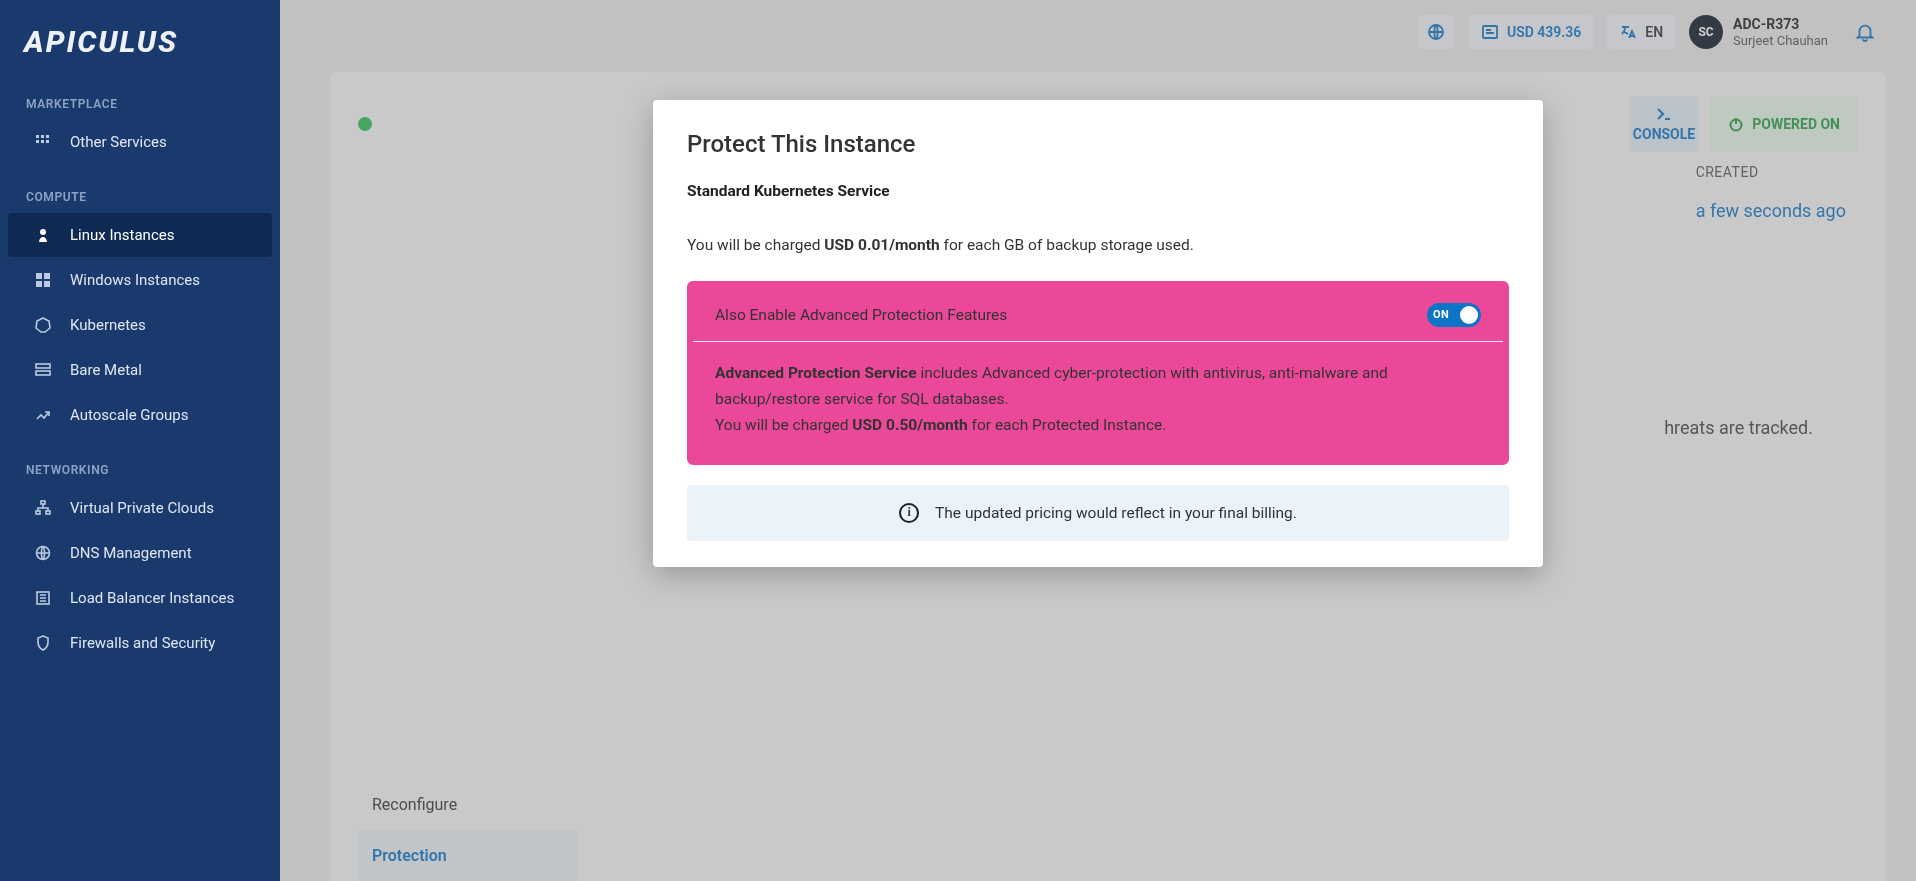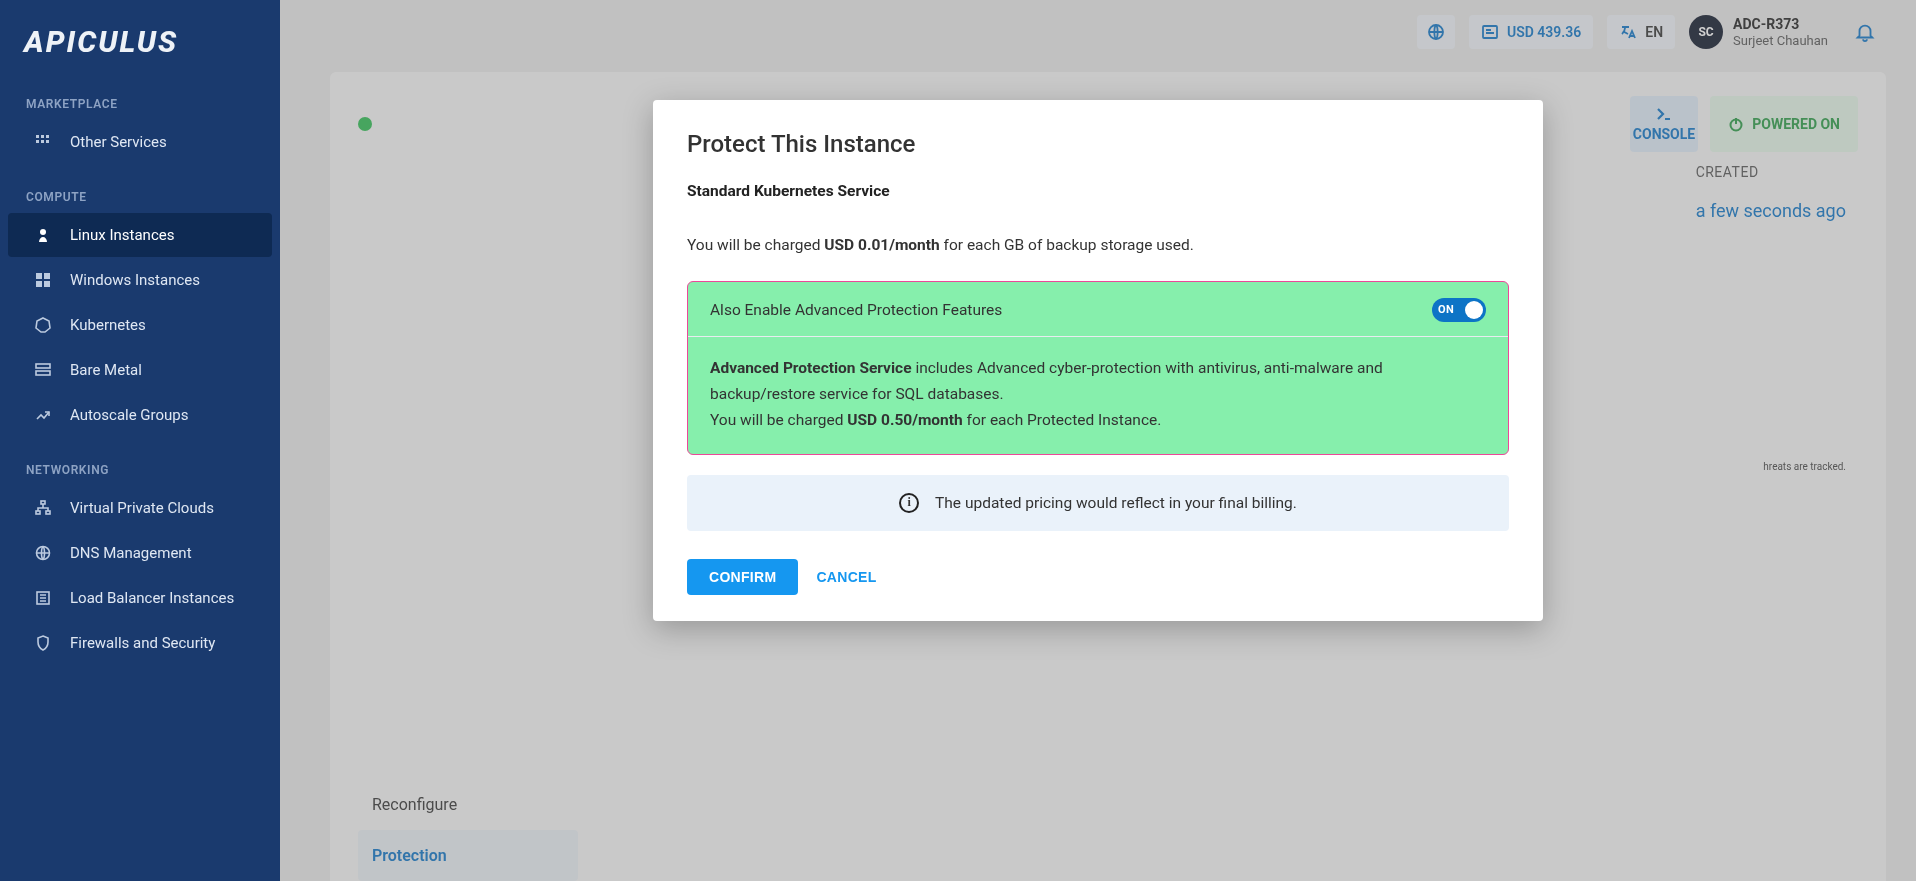--- a/index.html
+++ b/index.html
@@ -187,25 +187,24 @@
     color: #555;
     letter-spacing: 0.5px;
   }
   .created-val {
     color: #0d74c6;
     font-size: 18px;
     margin-top: 20px;
   }
   .threats-text {
     position: absolute;
-    right: 40px;
+    right: 73px;
     top: 345px;
     color: #444;
-    font-size: 10px;
-    margin-top: 44px;
+    font-size: 18px;
   }
   .side-tabs {
     position: absolute;
     left: 28px;
     bottom: 0;
     display: flex;
     flex-direction: column;
     gap: 0;
   }
   .side-tab {
@@ -250,24 +249,24 @@
     color: #222;
     margin-bottom: 6px;
   }
   .sps-desc, .aps-desc {
     font-size: 15.5px;
     color: #333;
     line-height: 1.7;
   }
   .sps-desc .bold, .aps-desc .bold { font-weight: 700; }
   .adv-box {
-    border: 1px solid #ec4899;
+    border: 6px solid #ec4899;
     border-radius: 6px;
     margin-top: 22px;
-    background: #86efac;
+    background: #ec4899;
   }
   .adv-top {
     display: flex;
     align-items: center;
     justify-content: space-between;
     padding: 16px 22px 14px 22px;
     border-bottom: 1px solid #e8ecf0;
     font-size: 15.5px;
     color: #333;
   }
@@ -566,20 +565,16 @@
               <span>You will be charged </span><span class="bold">USD 0.50/month</span><span> for each Protected Instance.</span>
             </div>
           </div>
         </div>
 
         <div class="info-bar">
           <span class="info-icon">i</span>
           <span>The updated pricing would reflect in your final billing.</span>
         </div>
 
-        <div class="modal-actions">
-          <button class="btn-confirm">CONFIRM</button>
-          <button class="btn-cancel">CANCEL</button>
-        </div>
       </div>
     </div>
   </div>
 </div>
 
 </body></html>

